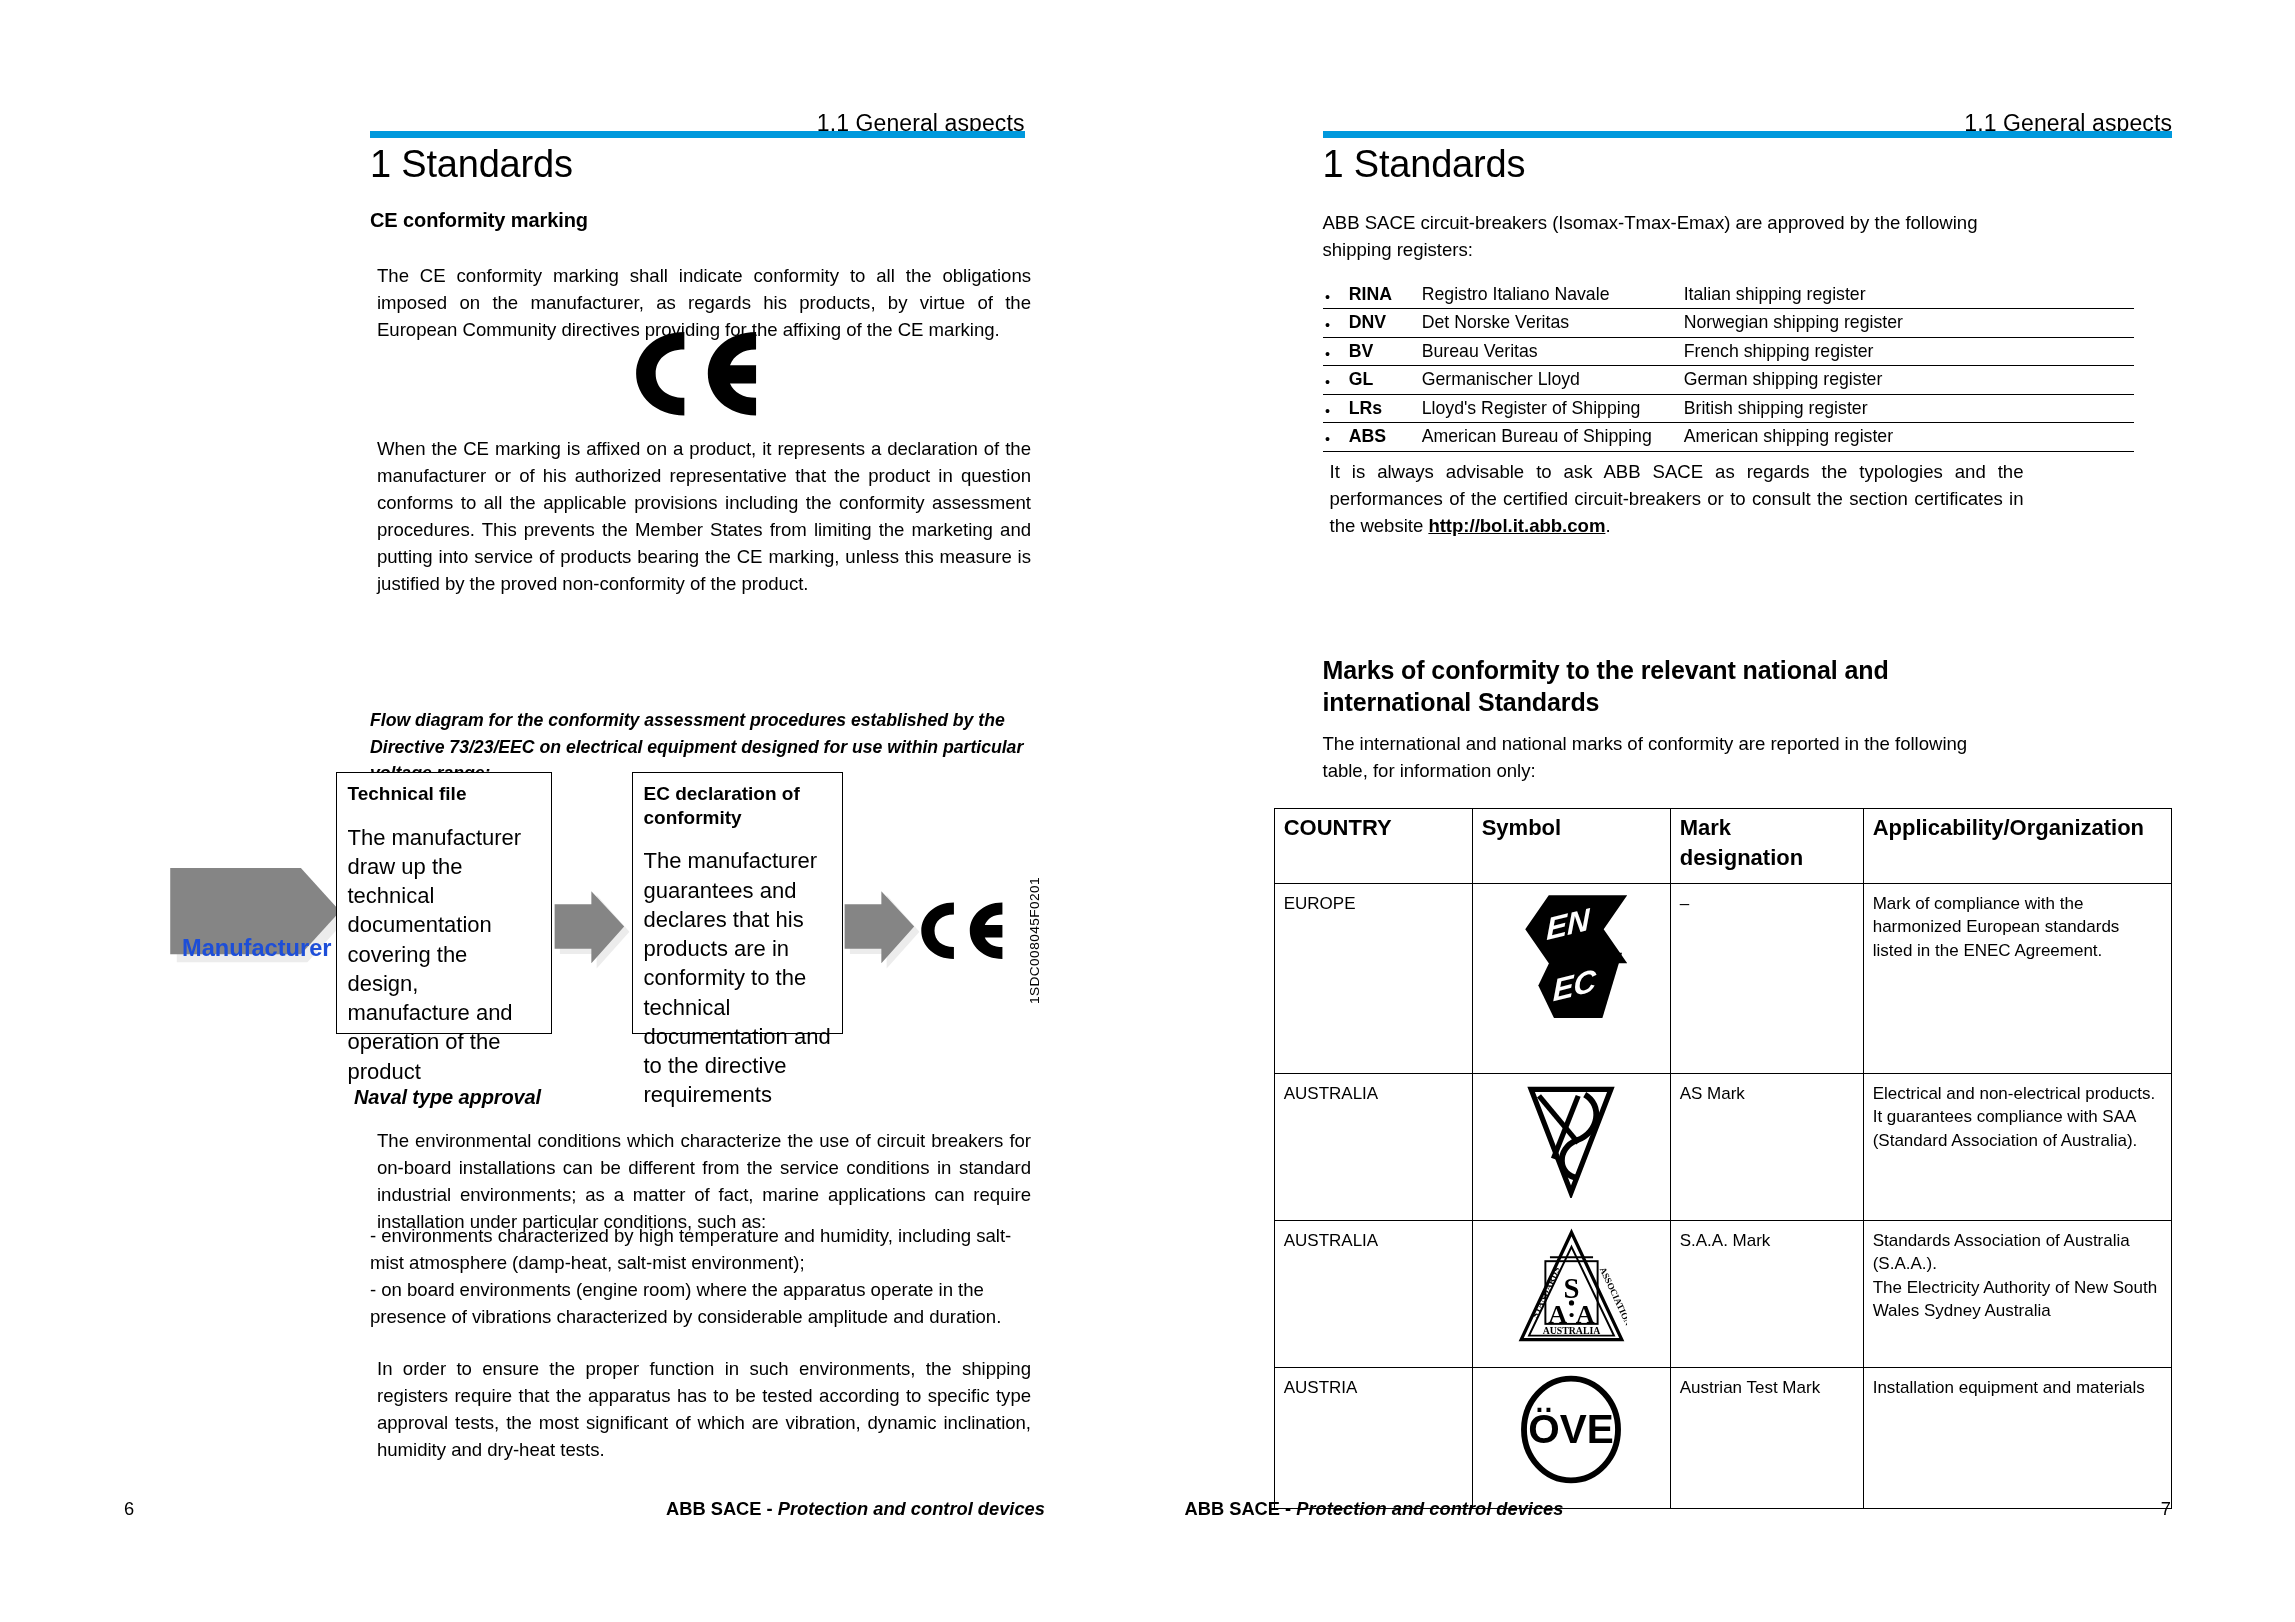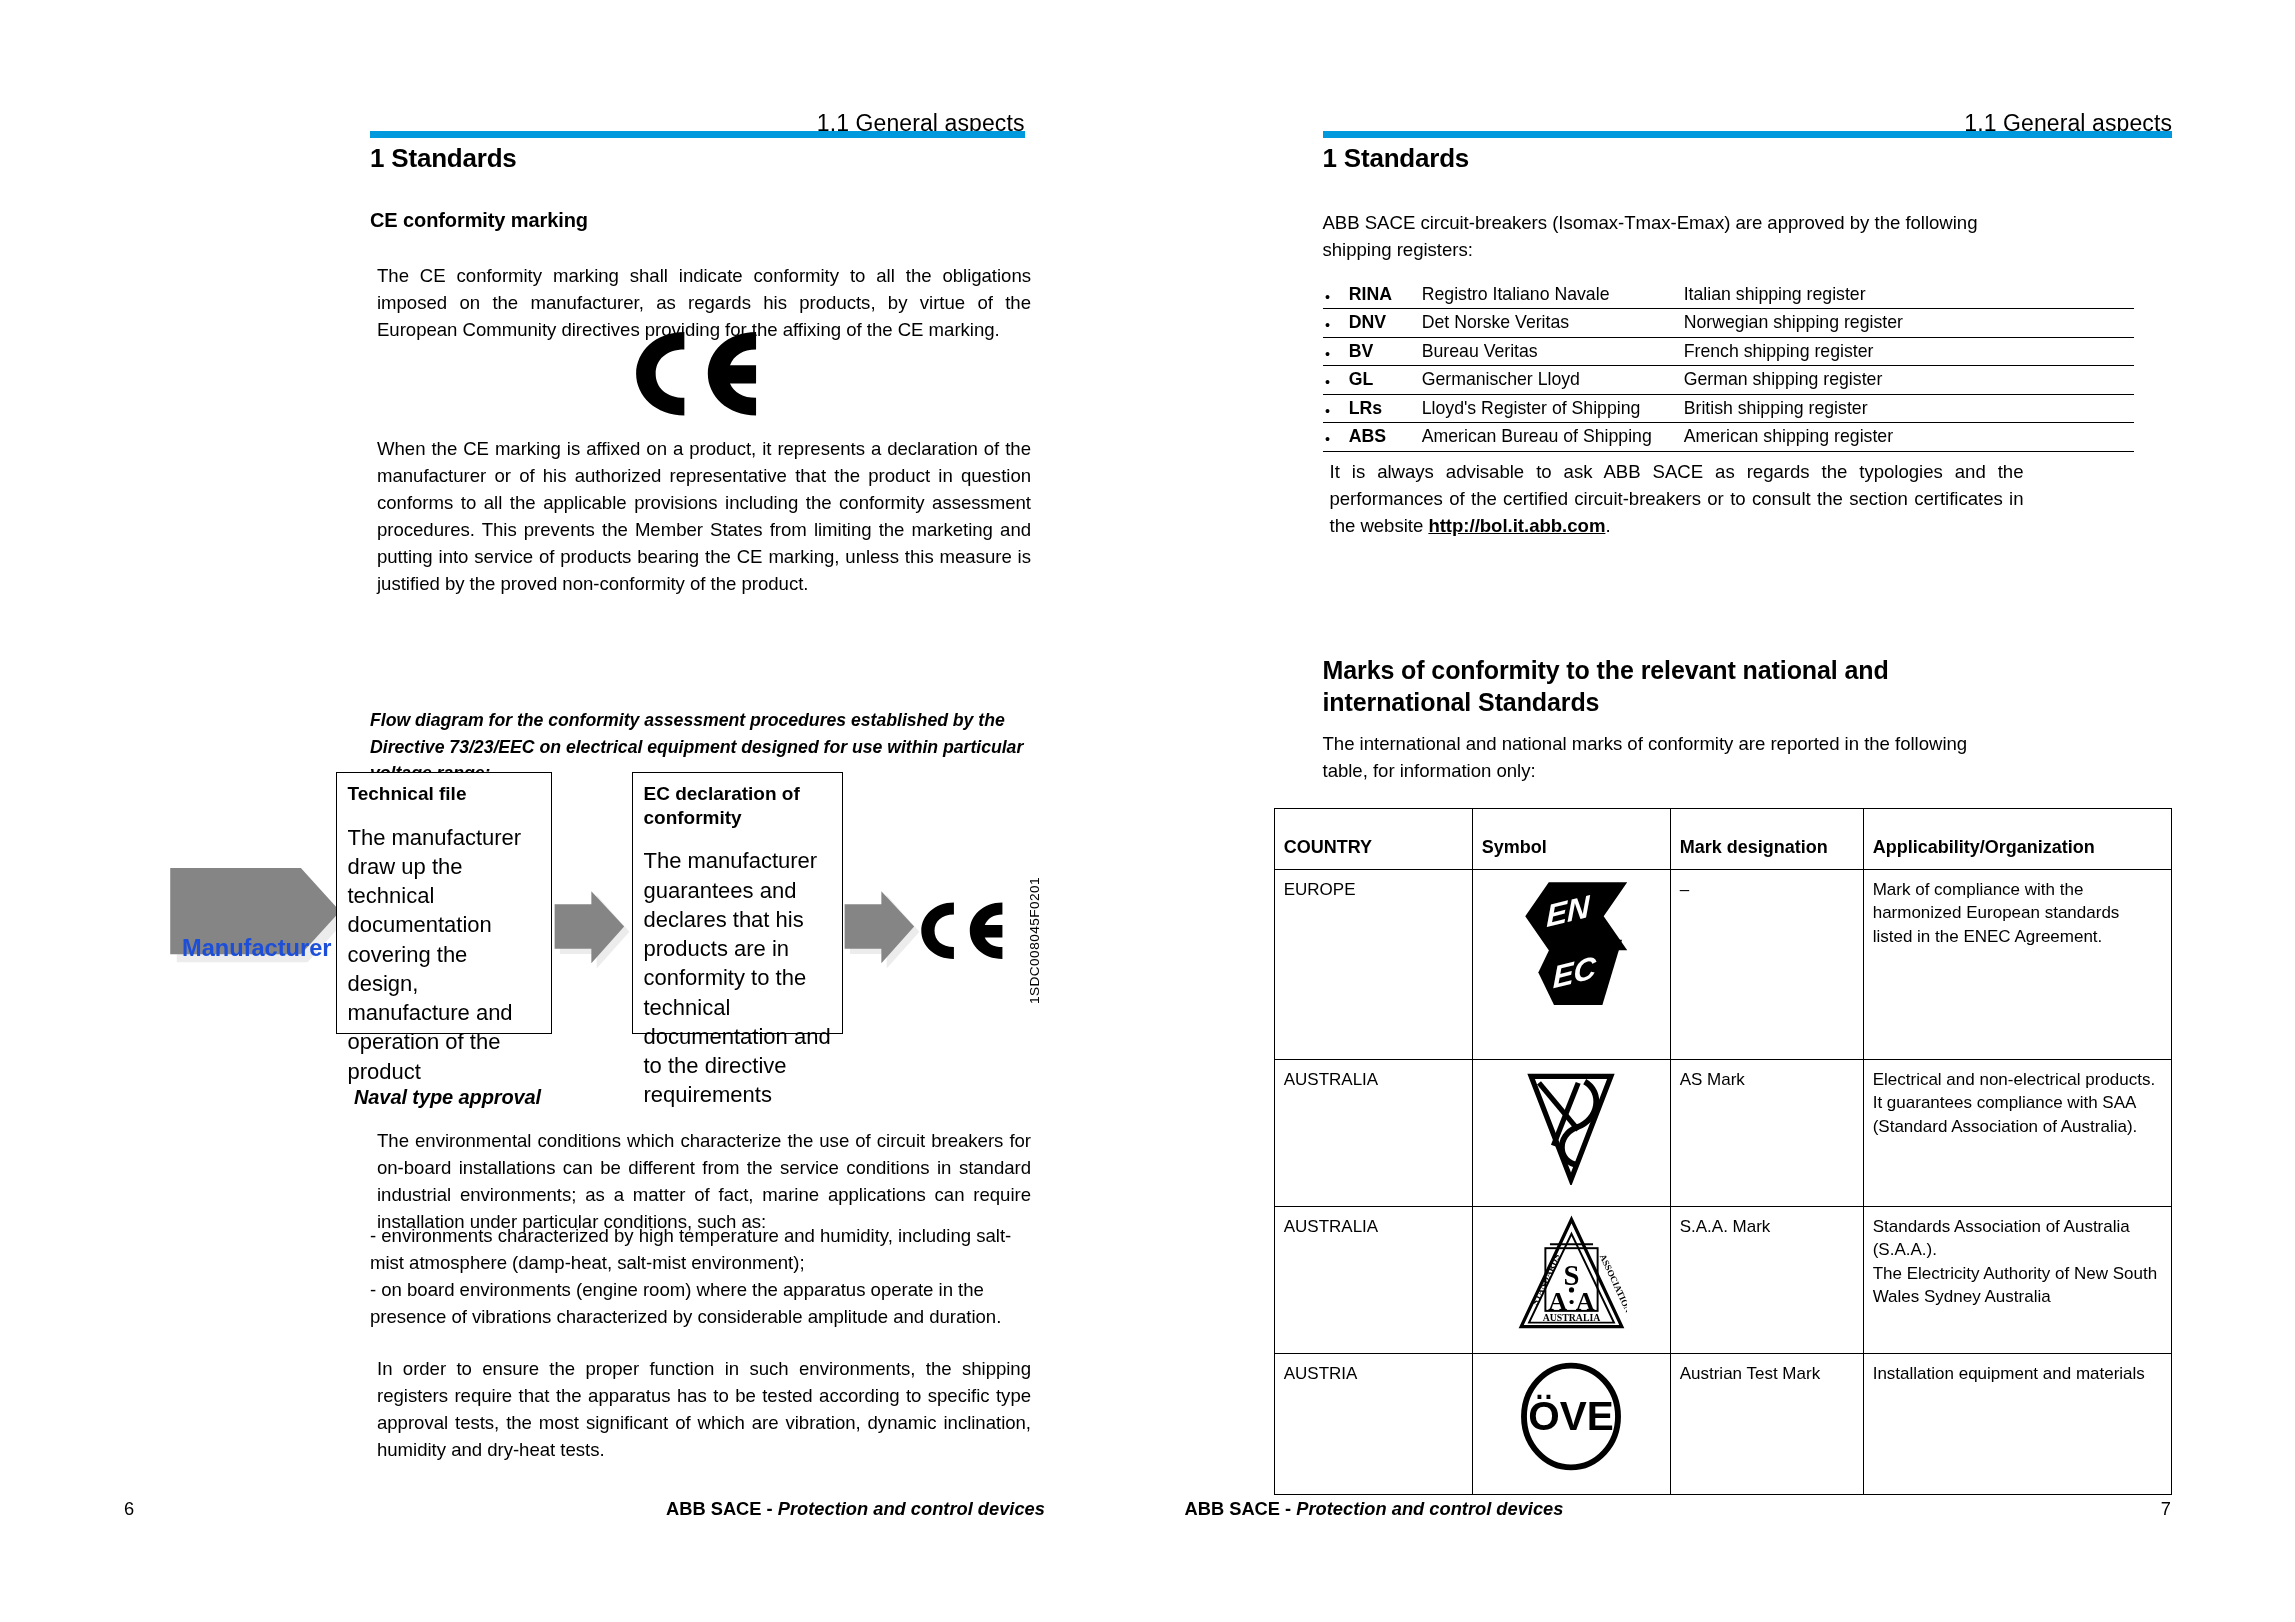--- a/index.html
+++ b/index.html
@@ -27,22 +27,22 @@
   }
   .rule {
     position: absolute;
     height: 7.2px;
     background: #0099dd;
   }
 
   
   .h1 {
     position: absolute;
-    font-size: 26px;
-    font-weight: bold;
+    font-size: 38px;
+    font-weight: normal;
     letter-spacing: -0.2px;
   }
   .h2 {
     position: absolute;
     font-size: 20px;
     font-weight: bold;
     letter-spacing: -0.1px;
   }
   .h2big {
     position: absolute;
@@ -136,21 +136,21 @@
     table-layout: fixed;
   }
   .marks th, .marks td {
     border: 1.6px solid #000;
     vertical-align: top;
     padding: 7.9px 9.2px;
     font-size: 17px;
     line-height: 1.38;
     text-align: left;
   }
-  .marks th { font-weight: bold; font-size: 18px; padding-top: 26px; padding-bottom: 9.2px; }
+  .marks th { font-weight: bold; font-size: 22px; padding-top: 4px; padding-bottom: 9.2px; }
   .marks td.symcell { text-align: center; padding-top: 6.5px; }
   .marks .ctry { white-space: nowrap; }
 
   .footer-pageno { position: absolute; font-size: 18.3px; }
   .footer-text {
     position: absolute;
     font-size: 18.3px;
     font-weight: bold;
     white-space: nowrap;
   }

